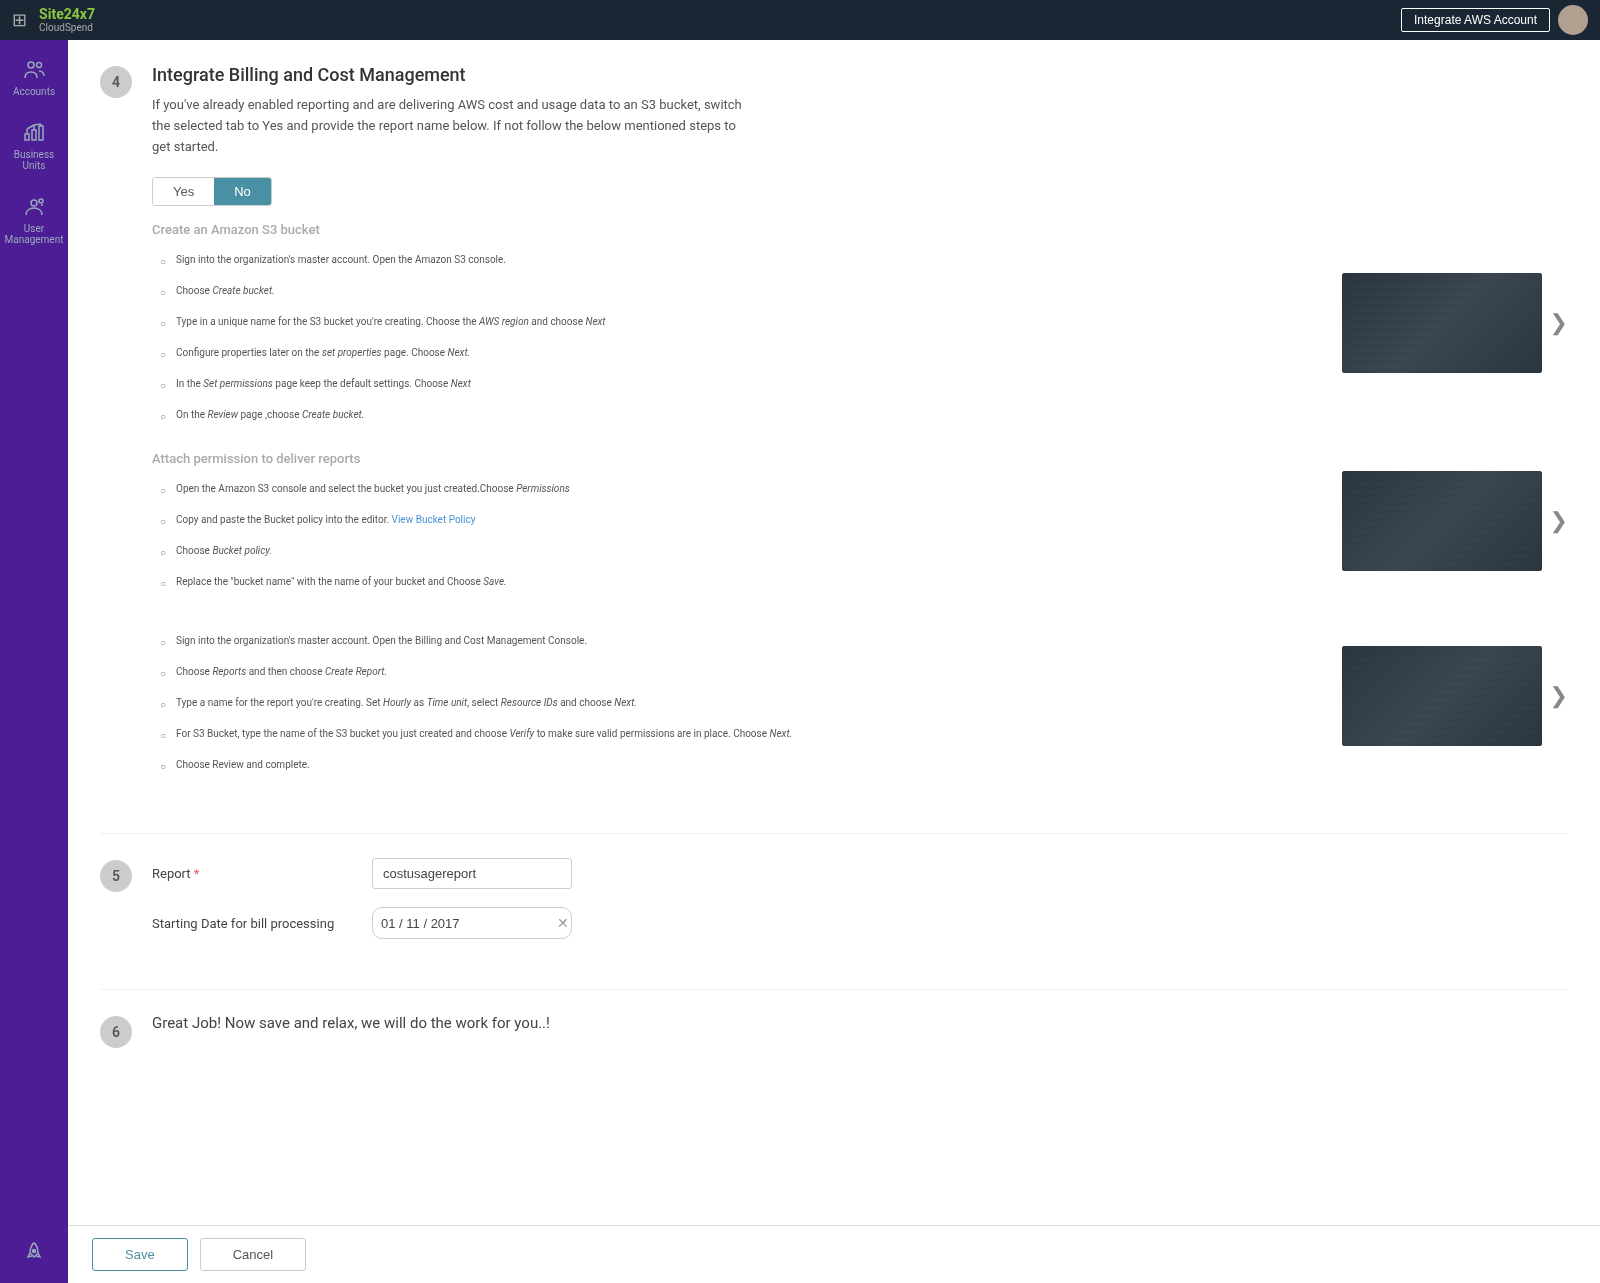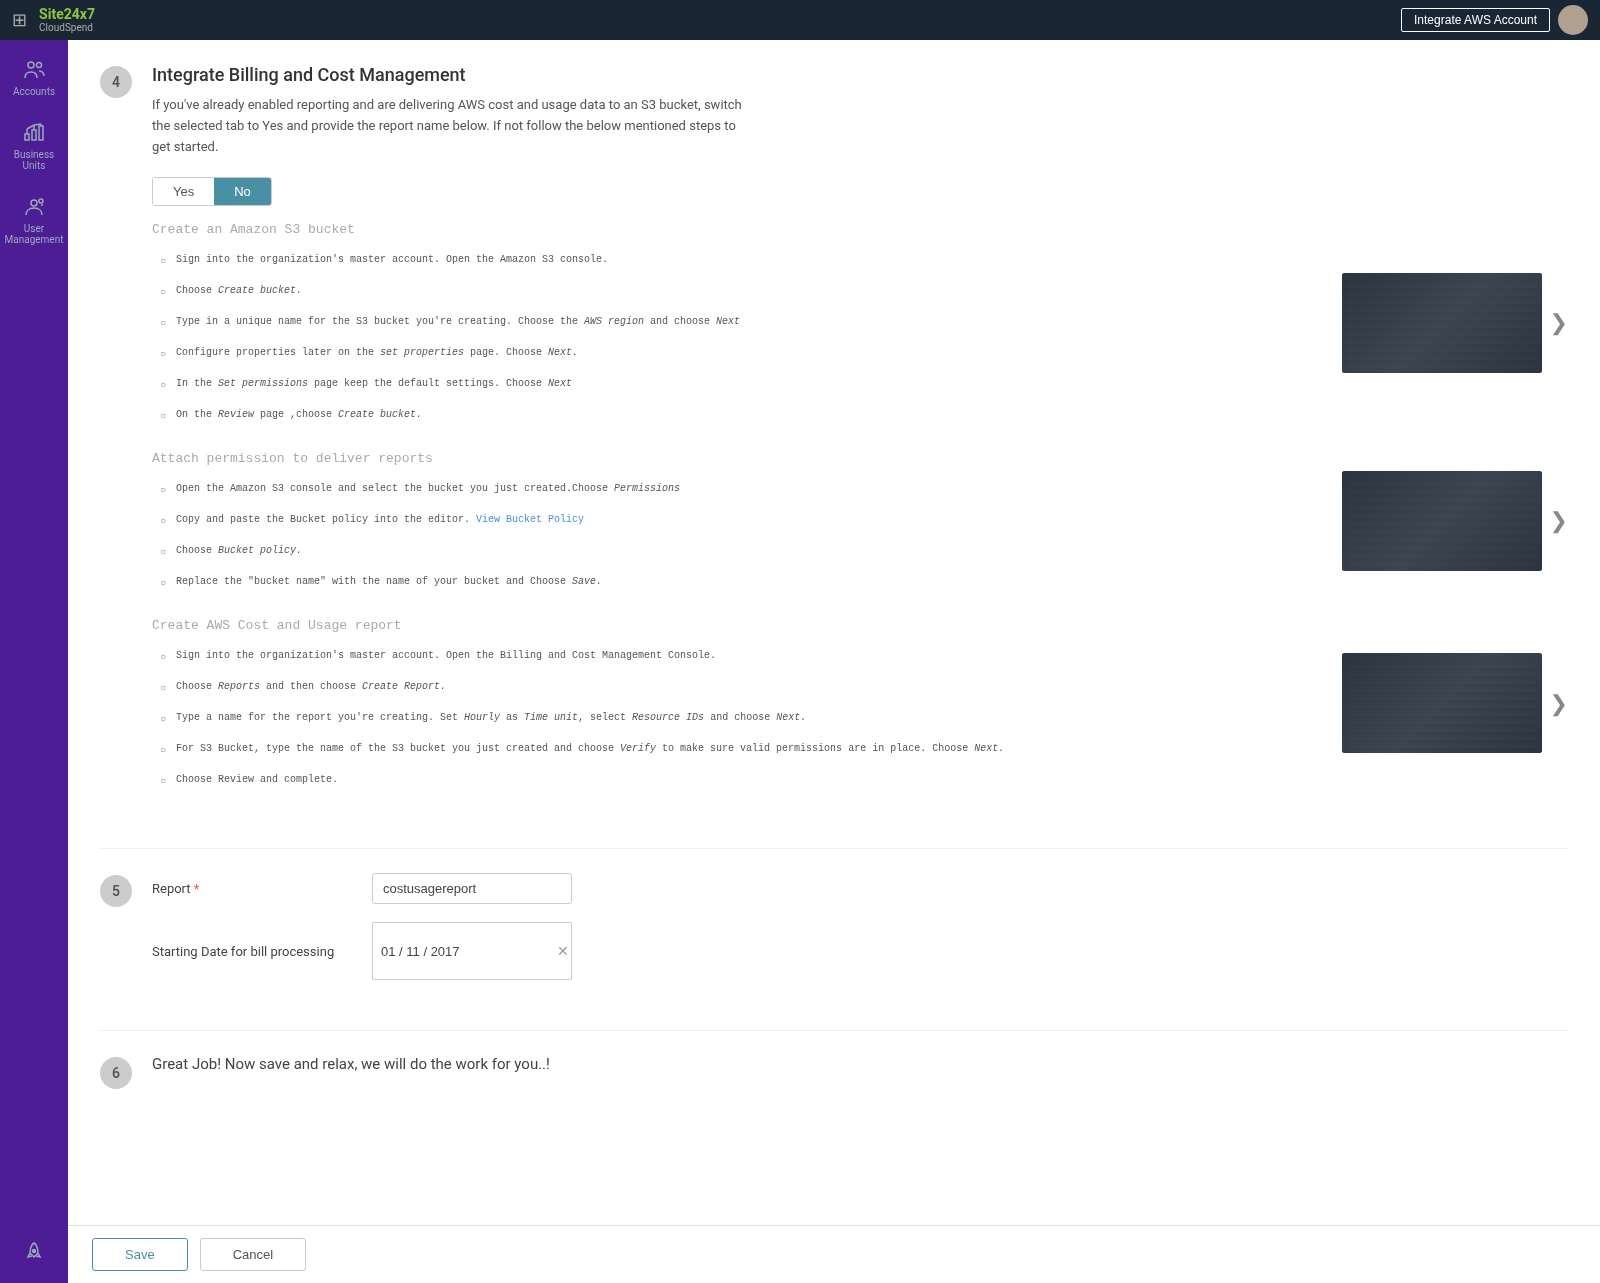--- a/index.html
+++ b/index.html
@@ -108,21 +108,21 @@
       background: #4a90a4;
       color: #fff;
     }
 
     
     .content-with-screenshot {
       display: flex;
       gap: 20px;
       margin-bottom: 28px;
     }
-    .text-section { flex: 1; font-family: Liberation Mono, monospace; }
+    .text-section { flex: 1; }
     .screenshot-section {
       display: flex;
       align-items: center;
       gap: 8px;
       flex-shrink: 0;
     }
     .screenshot-box {
       width: 200px;
       height: 100px;
       background: #2a3540;
@@ -188,22 +188,22 @@
       border-radius: 3px;
       padding: 7px 10px;
       font-size: 13px;
       width: 200px;
       color: #444;
     }
     .date-input-wrap {
       display: flex;
       align-items: center;
       border: 1.5px solid #ccc;
-      border-radius: 1px;
-      padding: 20px 8px;
+      border-radius: 10px;
+      padding: 7px 8px;
       width: 200px;
       background: #fff;
     }
     .date-input-wrap input {
       border: none;
       outline: none;
       font-size: 13px;
       color: #444;
       flex: 1;
       background: transparent;
@@ -361,21 +361,20 @@
             <div class="screenshot-box">
               <div class="screenshot-placeholder"></div>
             </div>
             <span class="chevron-right">❯</span>
           </div>
         </div>
 
         
         <div class="content-with-screenshot">
           <div class="text-section">
-            <div class="sub-heading">Create AWS Cost and Usage report</div>
             <ul class="instructions-list">
               <li>Sign into the organization's master account. Open the Billing and Cost Management Console.</li>
               <li>Choose <em>Reports</em> and then choose <em>Create Report.</em></li>
               <li>Type a name for the report you're creating. Set <em>Hourly</em> as <em>Time unit</em>, select <em>Resource IDs</em> and choose <em>Next.</em></li>
               <li>For S3 Bucket, type the name of the S3 bucket you just created and choose <em>Verify</em> to make sure valid permissions are in place. Choose <em>Next.</em></li>
               <li>Choose Review and complete.</li>
             </ul>
           </div>
           <div class="screenshot-section">
             <div class="screenshot-box">

